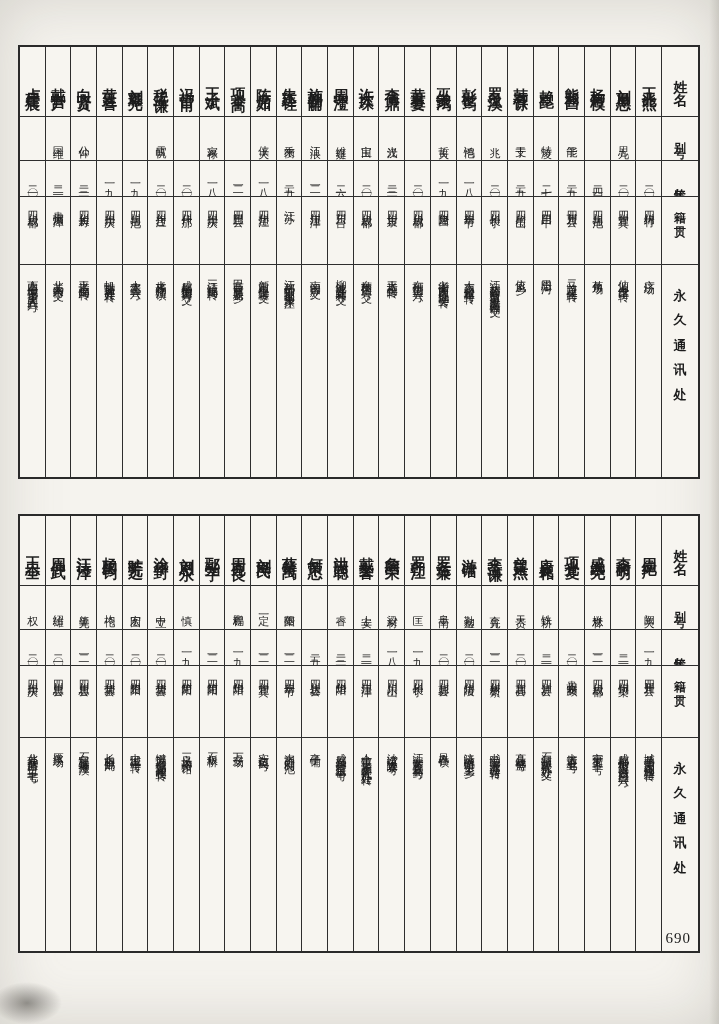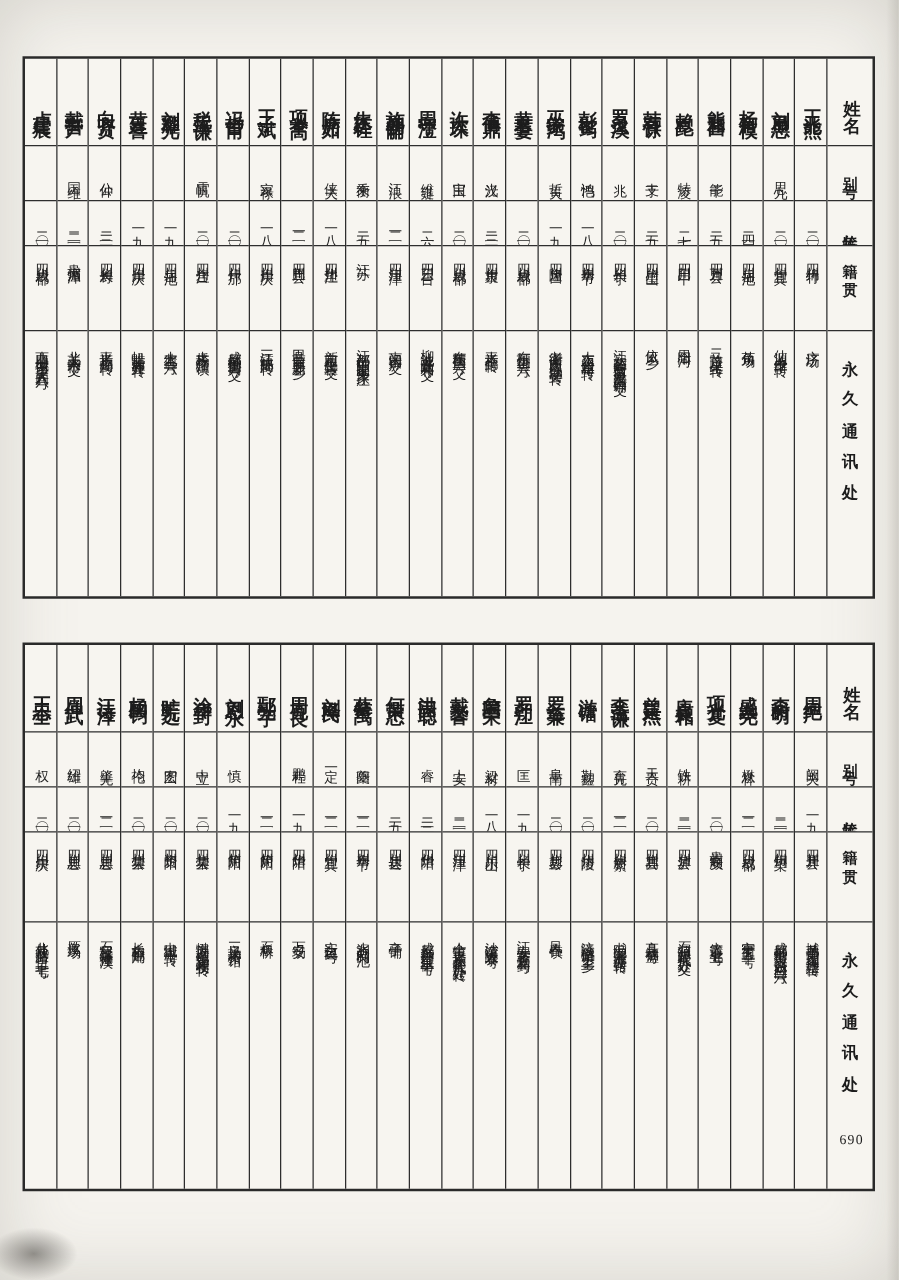--- a/index.html
+++ b/index.html
@@ -39,22 +39,22 @@
   .cell.name .vtext{letter-spacing:4px;}
   
   .col.hdr .cell{font-weight:bold;}
   .col.hdr .name .vtext{font-size:14px;letter-spacing:13px;}
   .col.hdr .alias .vtext{font-size:12px;letter-spacing:7px;}
   .col.hdr .age .vtext{font-size:12px;letter-spacing:1px;}
   .col.hdr .native .vtext{font-size:12px;letter-spacing:15px;}
   .col.hdr .addr{align-items:flex-start;padding-top:12px;}
   .col.hdr .addr .vtext{font-size:13px;letter-spacing:25px;}
   .page-number{
-    position:absolute;right:28px;top:906px;
-    font-size:11px;letter-spacing:1px;
+    position:absolute;right:28px;top:930px;
+    font-size:15px;letter-spacing:1px;
   }
   .smudge{
     position:absolute;left:-8px;top:982px;width:70px;height:42px;
     background:radial-gradient(closest-side,rgba(55,52,48,.5),rgba(55,52,48,0));
     pointer-events:none;
   }
   .edge-shade{
     position:absolute;right:0;top:0;width:10px;height:1024px;
     background:linear-gradient(to left,rgba(110,105,95,.18),rgba(110,105,95,0));
     pointer-events:none;

